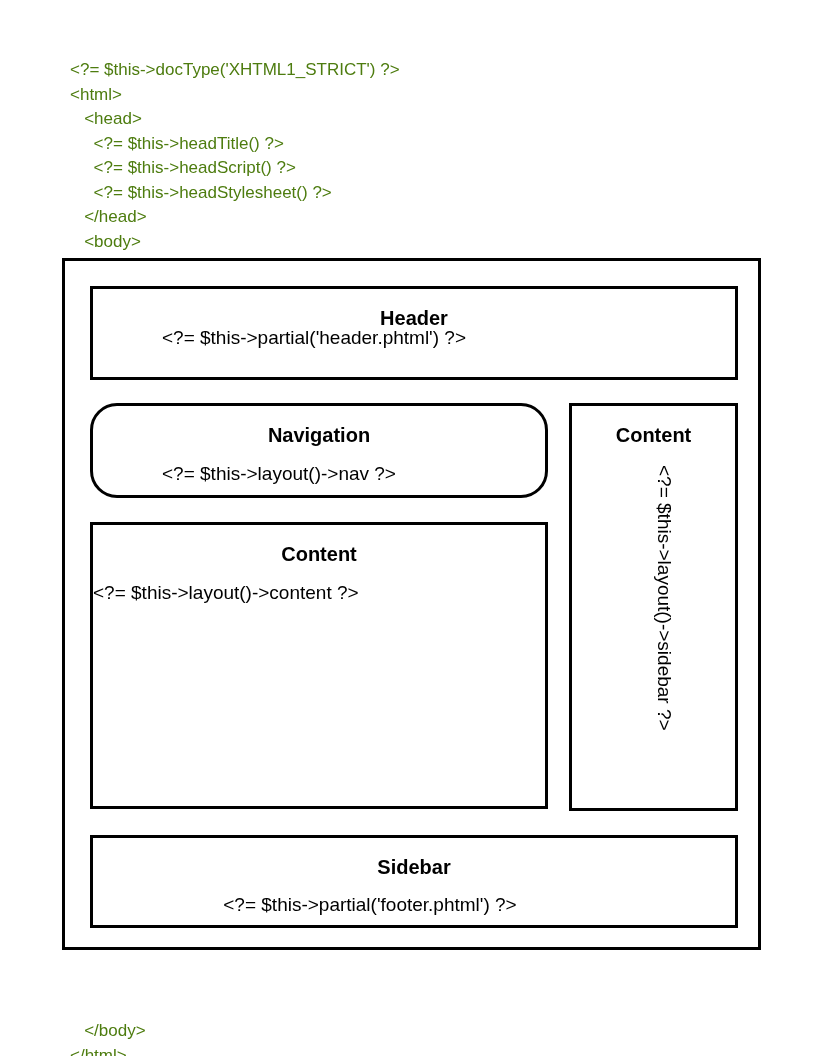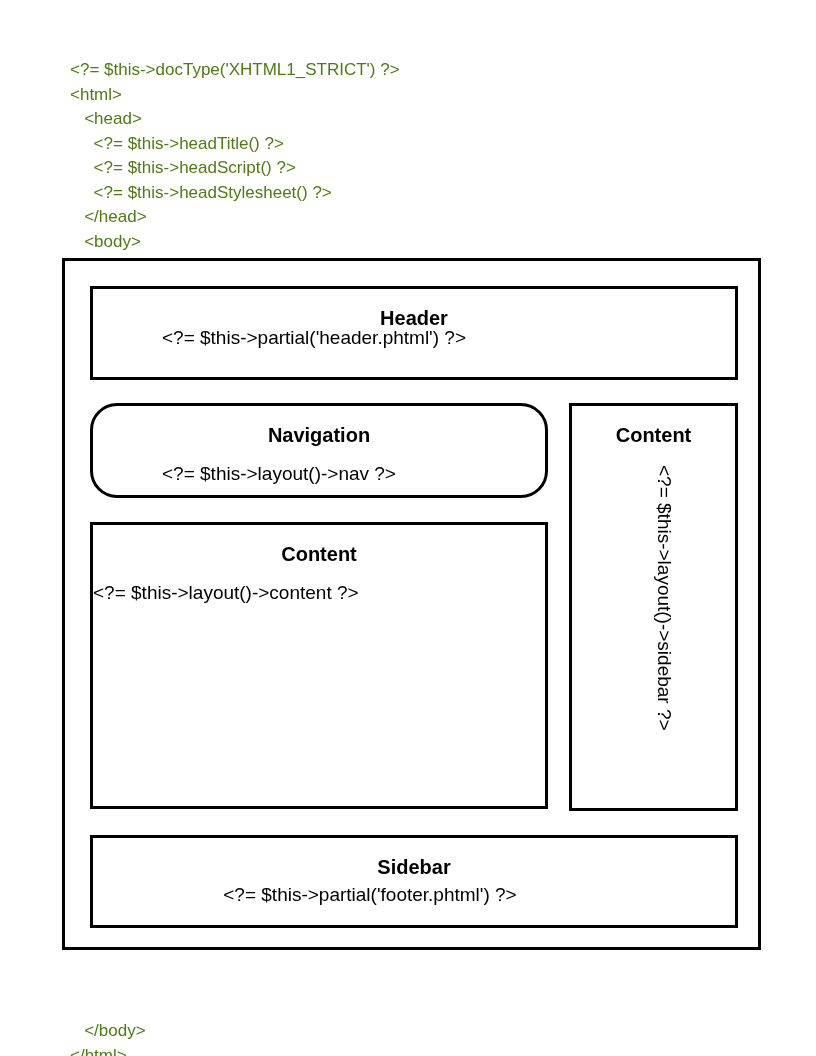--- a/index.html
+++ b/index.html
@@ -98,21 +98,21 @@
     width: 22px;
     text-align: left;
     padding-left: 18px;
   }
 
   
   #region-footer {
     left: 25px;  top: 574px; width: 648px; height: 93px;
   }
   #region-footer .region-title { margin-top: 19px; }
-  #region-footer .region-code  { margin-top: 8px; text-align: center; padding-right: 88px; }
+  #region-footer .region-code  { margin-top: 18px; text-align: center; padding-right: 88px; }
 </style>
 </head>
 <body>
 
 <div id="code-top" class="code-block">&lt;?= $this-&gt;docType('XHTML1_STRICT') ?&gt;
 &lt;html&gt;
    &lt;head&gt;
      &lt;?= $this-&gt;headTitle() ?&gt;
      &lt;?= $this-&gt;headScript() ?&gt;
      &lt;?= $this-&gt;headStylesheet() ?&gt;

